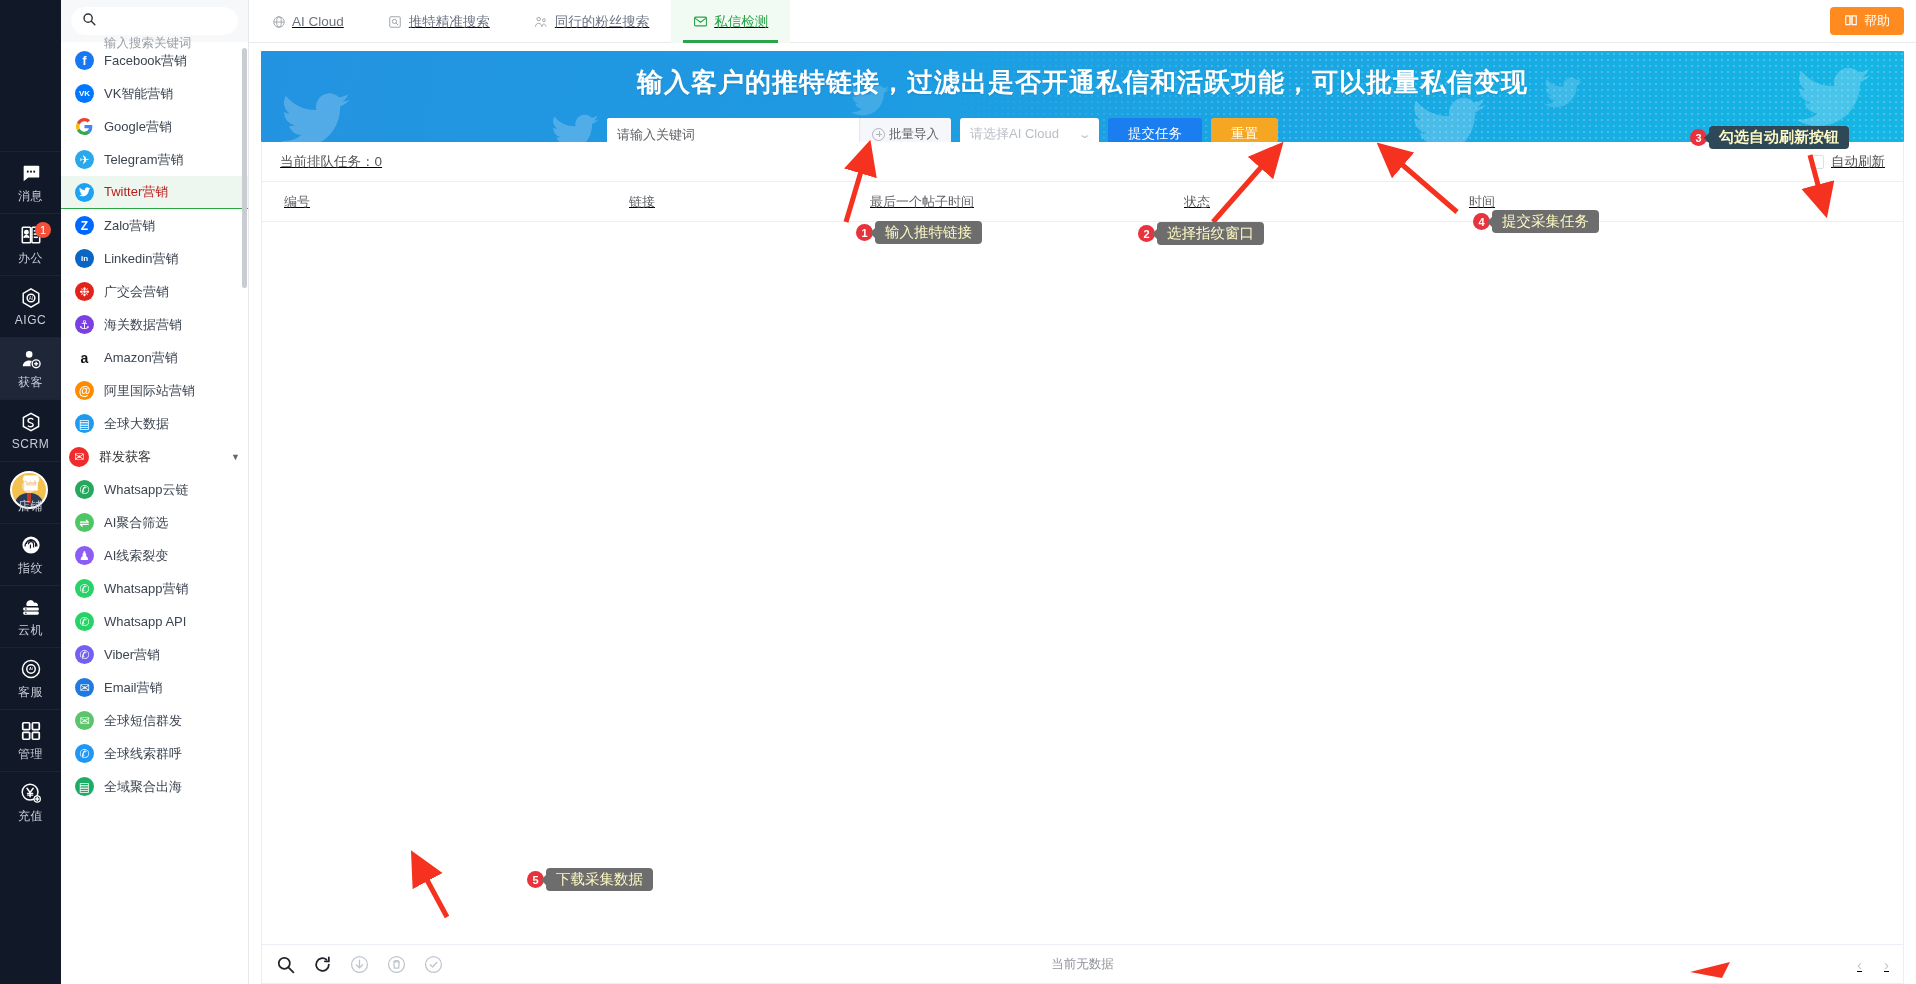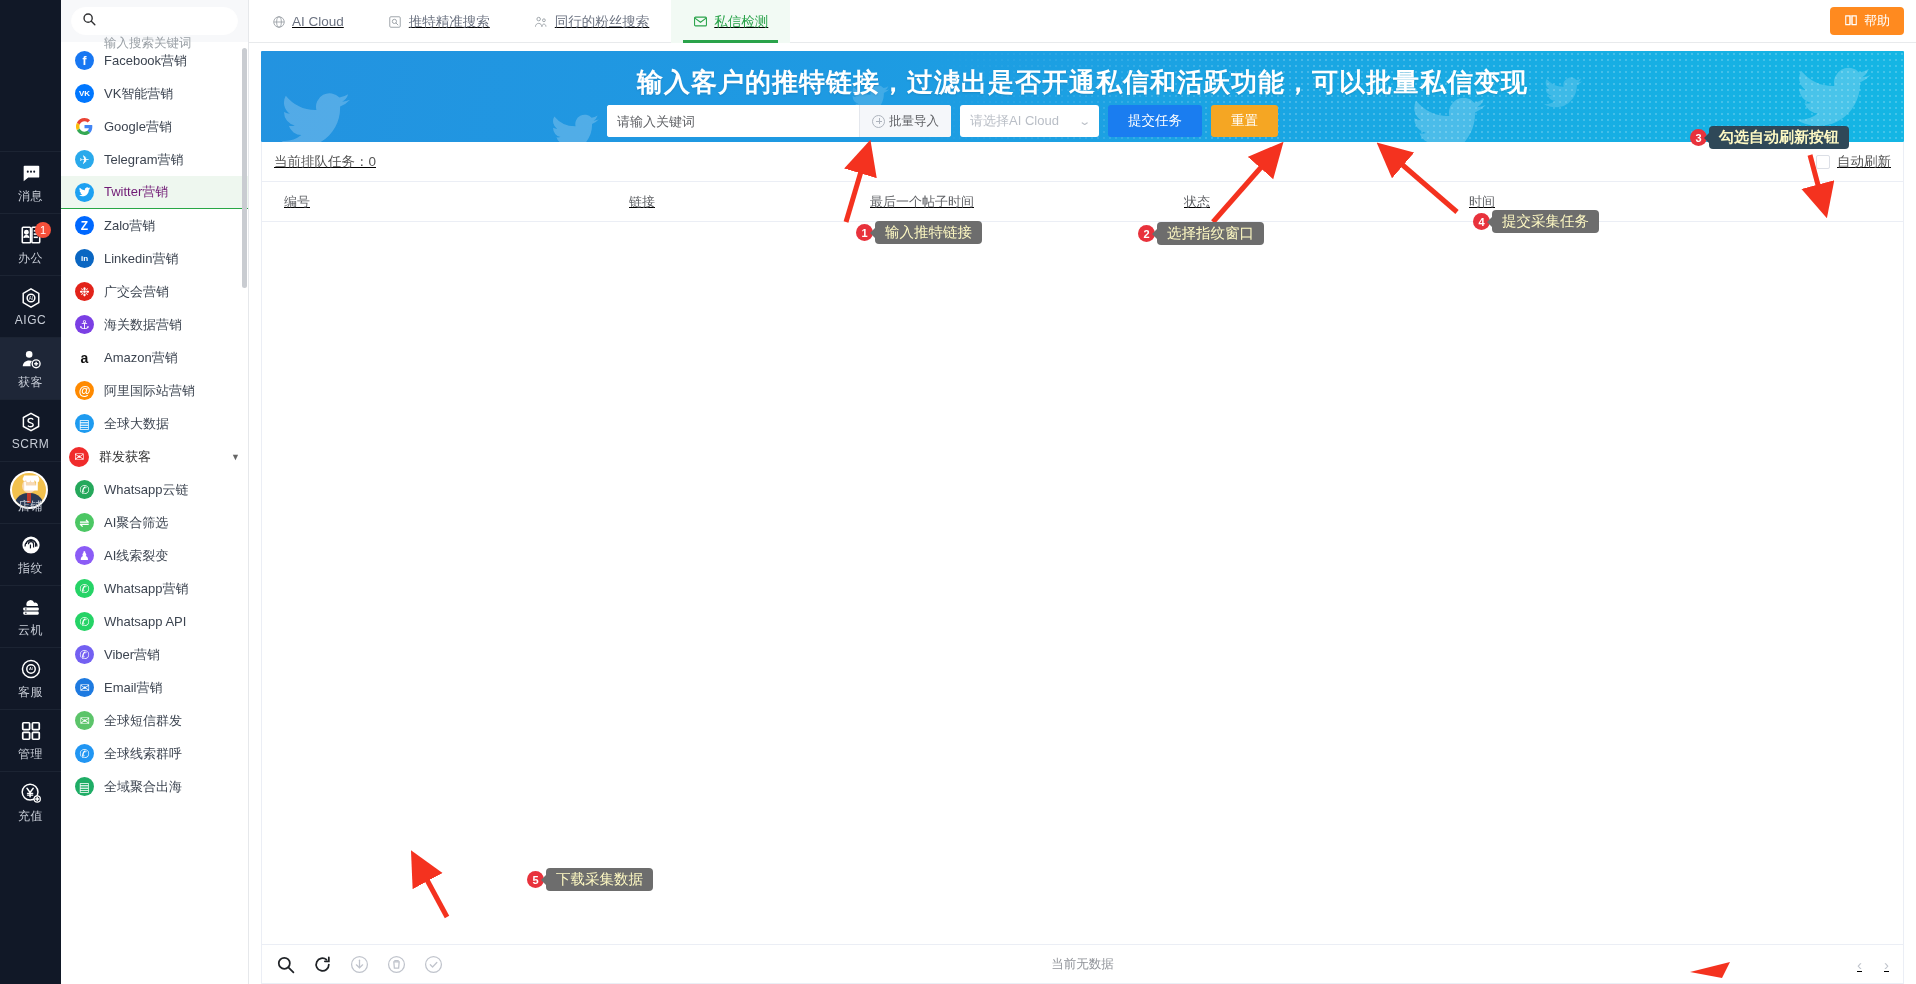--- a/index.html
+++ b/index.html
@@ -81,21 +81,21 @@
     font-family: inherit;
     margin-top: 44px;
   }
   .sb-search input::placeholder { color: #9aa0a6; }
   .sb-list { flex: 1; overflow: hidden; padding-top: 2px; position: relative;}
   .sb-item {
     height: 33px; display: flex; align-items: center;
     gap: 10px; padding: 0 8px 0 14px; cursor: pointer;
     font-size: 13px; color: #3c4450; position: relative;
   }
-  .sb-item.active { background: #eef7ef; color: #701a75; border-bottom: 1px solid #28a745;}
+  .sb-item.active { background: #eef7ef; color: #b91c1c; border-bottom: 1px solid #28a745;}
   .sb-item.group { padding-left: 8px; color: #333; }
   .sb-ico {
     width: 19px; height: 19px; min-width: 19px; border-radius: 50%;
     display: flex; align-items: center; justify-content: center;
     font-size: 11px; color: #fff; font-weight: bold; overflow: hidden;
     position: relative;
   }
   .sb-label { white-space: nowrap; overflow: hidden; }
   .sb-caret { margin-left: auto; font-size: 9px; color: #666; }
   .sb-scrollbar {
@@ -151,21 +151,21 @@
   .bird.b5 { right: 320px; top: 22px; width: 40px; opacity:.16;}
   .bird.b6 { right: 30px; top: 8px; width: 78px; }
   .dots-overlay {
     position:absolute; inset:0;
     background-image: radial-gradient(rgba(255,255,255,.20) 1px, transparent 1px);
     background-size: 6px 6px;
     -webkit-mask-image: linear-gradient(105deg, transparent 40%, #000 62%, #000 100%);
     mask-image: linear-gradient(105deg, transparent 40%, #000 62%, #000 100%);
   }
   .form-row {
-    position: absolute; left: 346px; top: 54px;
+    position: absolute; left: 346px; top: 67px;
     display: flex; align-items: stretch; gap: 0; z-index: 4;
   }
   .inp-group { display: flex; background: #fff; border-radius: 3px; overflow: hidden; height: 32px; }
   .inp-group input {
     width: 252px; border: none; outline: none; padding: 0 10px;
     font-size: 13px; color: #333; font-family: inherit;
   }
   .inp-group input::placeholder { color: #606266; }
   .batch-btn {
     display: flex; align-items: center; gap: 4px;
@@ -199,21 +199,21 @@
     height: 32px; margin-left: 9px; padding: 0 20px;
     background: #f5a623; color: #fff; font-size: 13.5px;
     border-radius: 3px; display: flex; align-items: center; cursor: pointer;
     border: none; font-family: inherit;
   }
 
   
   .queue-bar {
     height: 40px; min-height: 40px; border: 1px solid #ebeef5; border-top: none;
     display: flex; align-items: center; justify-content: space-between;
-    padding: 0 12px; font-size: 13.5px; color: #555;
+    padding: 0 18px; font-size: 13.5px; color: #555;
   }
   .auto-refresh { display: flex; align-items: center; gap: 7px; font-size: 13.5px; color: #555; cursor: pointer;}
   .chk { width: 14px; height: 14px; border: 1px solid #dcdfe6; border-radius: 2px; background: #fff;}
 
   
   .table-wrap { flex: 1; display: flex; flex-direction: column; border: 1px solid #ebeef5; border-top: none; overflow:hidden;}
   .thead { display: flex; height: 40px; align-items: center; border-bottom: 1px solid #ebeef5; font-size: 13px; color: #606266;}
   .th { padding: 0 10px; }
   .tbody { flex: 1; }
   .tfoot {

